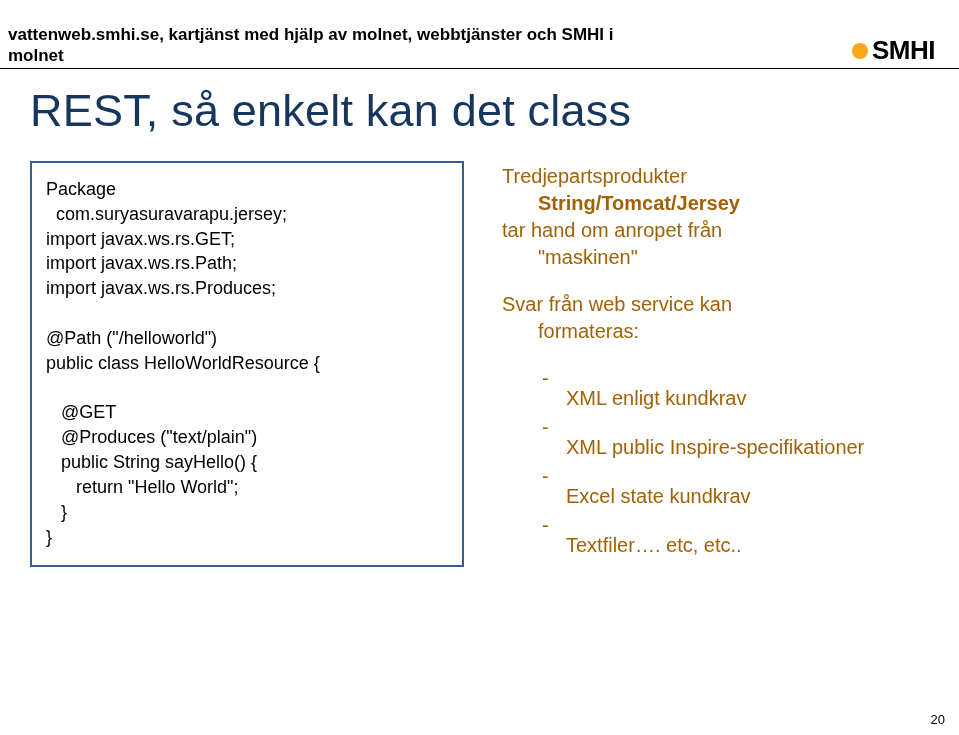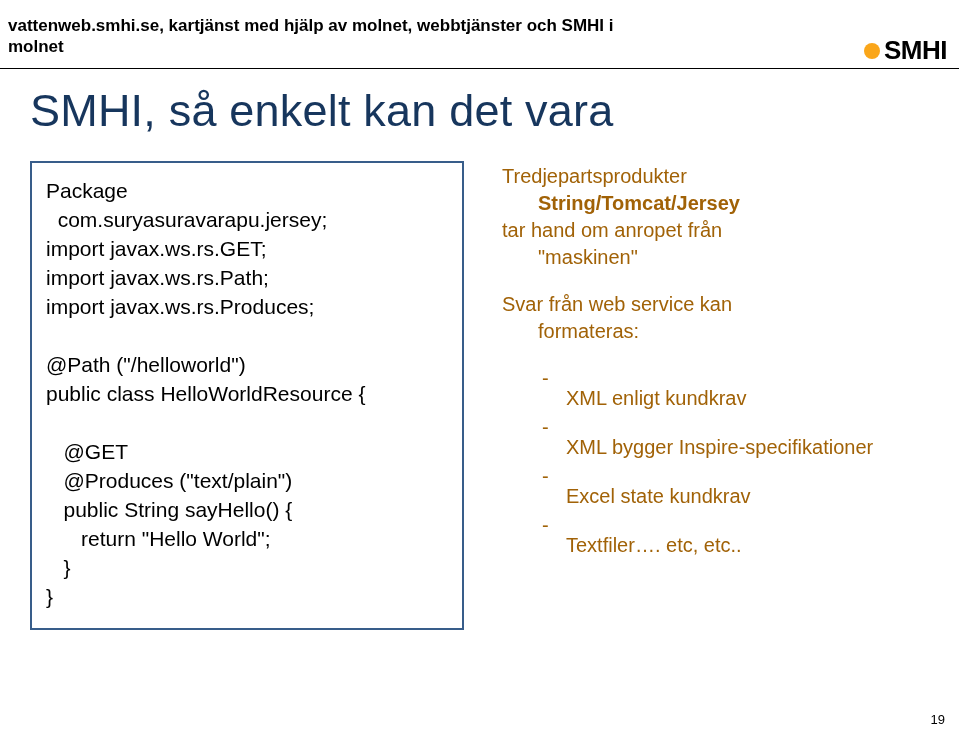--- a/index.html
+++ b/index.html
@@ -10,23 +10,23 @@
     body {
       width: 959px;
       height: 735px;
       background: #ffffff;
       font-family: Verdana, Geneva, sans-serif;
       position: relative;
       overflow: hidden;
     }
     .header-bar {
       display: flex;
-      align-items: center;
+      align-items: flex-end;
       justify-content: space-between;
-      padding: 6px 12px 0 8px;
+      padding: 6px 24px 0 8px;
     }
     .header-text {
       font-weight: bold;
       font-size: 17px;
       color: #000;
       line-height: 1.25;
       max-width: 780px;
     }
     .smhi-logo {
       display: flex;
@@ -68,21 +68,21 @@
       gap: 38px;
     }
     .left-col {
       width: 434px;
       flex: 0 0 auto;
     }
     .code-box {
       border: 2px solid #385d8a;
       padding: 14px 14px 16px 14px;
       font-family: Verdana, Geneva, sans-serif;
-      font-size: 21px;
+      font-size: 18px;
       line-height: 1.38;
       color: #000;
       white-space: pre-wrap;
     }
     .code-line {
       white-space: pre;
     }
     .right-col {
       flex: 1;
       font-family: Verdana, Geneva, sans-serif;
@@ -135,21 +135,21 @@
     <span>vattenweb.smhi.se, kartjänst med hjälp av molnet, webbtjänster och SMHI i</span><br>
     <span>molnet</span>
   </div>
   <div class="smhi-logo">
     <span class="smhi-dot"></span>
     <span class="smhi-text">SMHI</span>
   </div>
 </div>
 <hr class="divider">
 
-<h1 class="slide-title">SMHI, så enkelt kan det vara</h1>
+<h1 class="slide-title">REST, så enkelt kan det class</h1>
 
 <div class="content">
 
   <div class="left-col">
     <div class="code-box"><span class="code-line">Package</span>
 <span class="code-line">  com.suryasuravarapu.jersey;</span>
 <span class="code-line">import javax.ws.rs.GET;</span>
 <span class="code-line">import javax.ws.rs.Path;</span>
 <span class="code-line">import javax.ws.rs.Produces;</span>
 <span class="code-line"></span>
@@ -179,28 +179,28 @@
       <span class="indent">formateras:</span>
     </div>
 
     <div class="bullet-list">
       <div class="bullet-row">
         <span class="dash">-</span>
         <span class="bullet-text">XML enligt kundkrav</span>
       </div>
       <div class="bullet-row">
         <span class="dash">-</span>
-        <span class="bullet-text">XML bygger Inspire-specifikationer</span>
+        <span class="bullet-text">XML public Inspire-specifikationer</span>
       </div>
       <div class="bullet-row">
         <span class="dash">-</span>
         <span class="bullet-text">Excel state kundkrav</span>
       </div>
       <div class="bullet-row">
         <span class="dash">-</span>
         <span class="bullet-text">Textfiler…. etc, etc..</span>
       </div>
     </div>
 
   </div>
 </div>
 
-<div class="page-num">19</div>
+<div class="page-num">20</div>
 
 </body></html>

